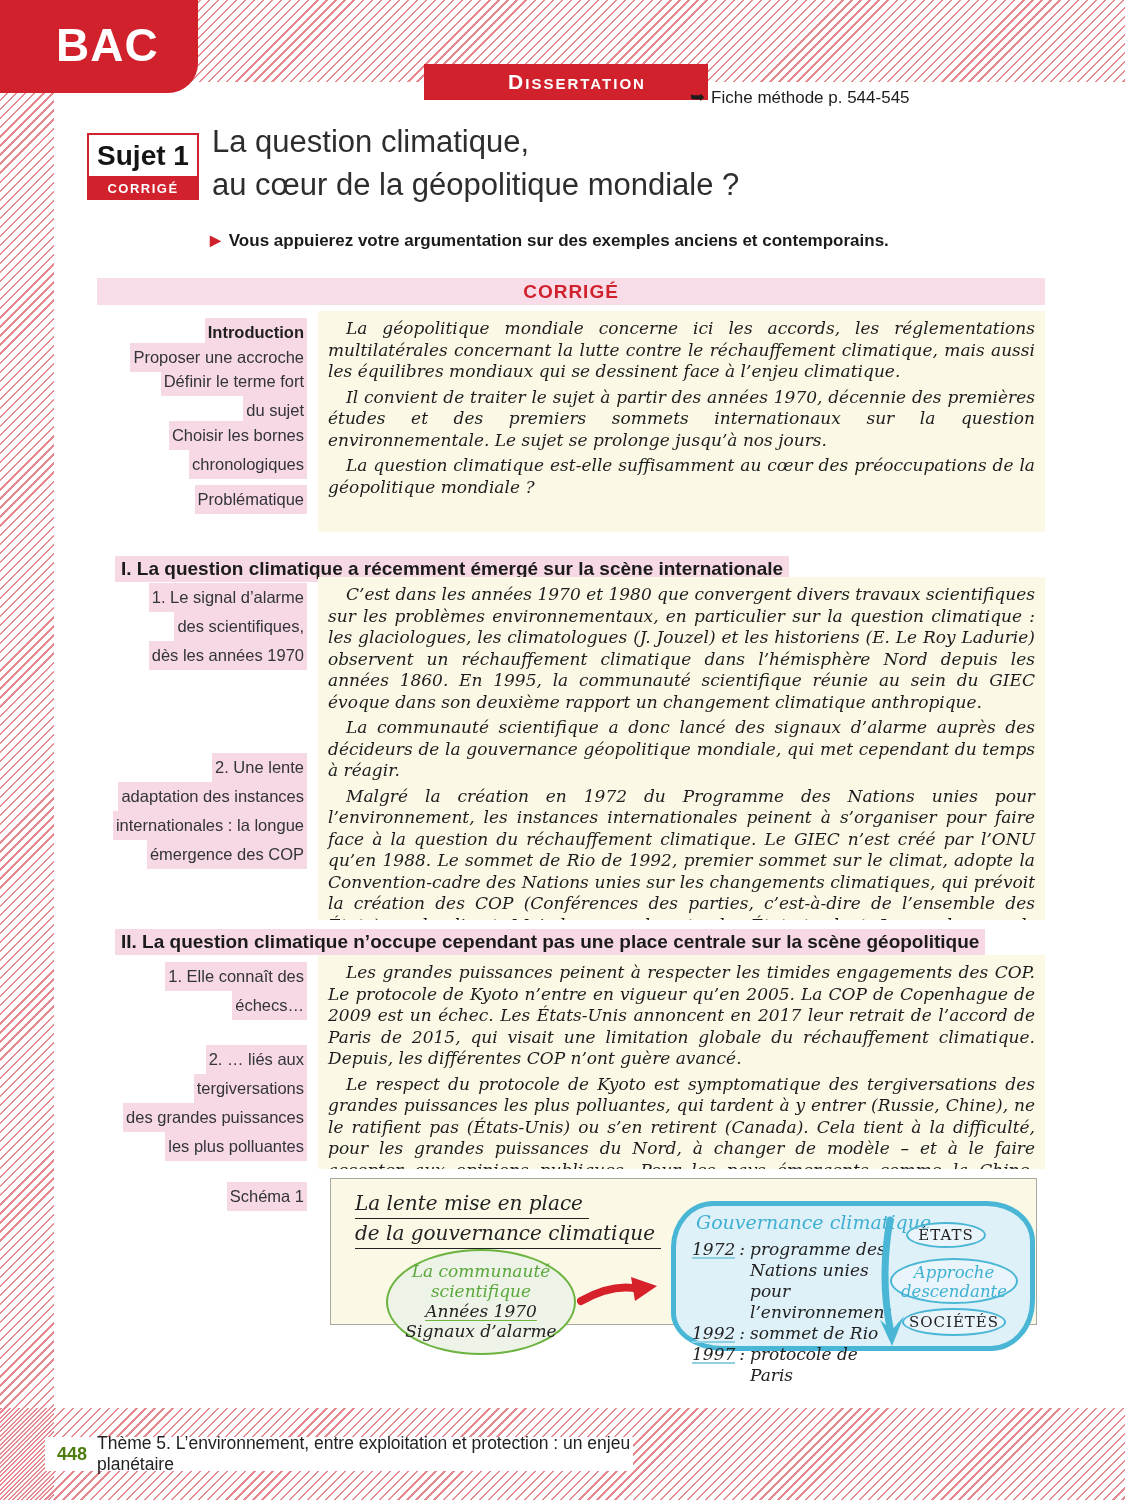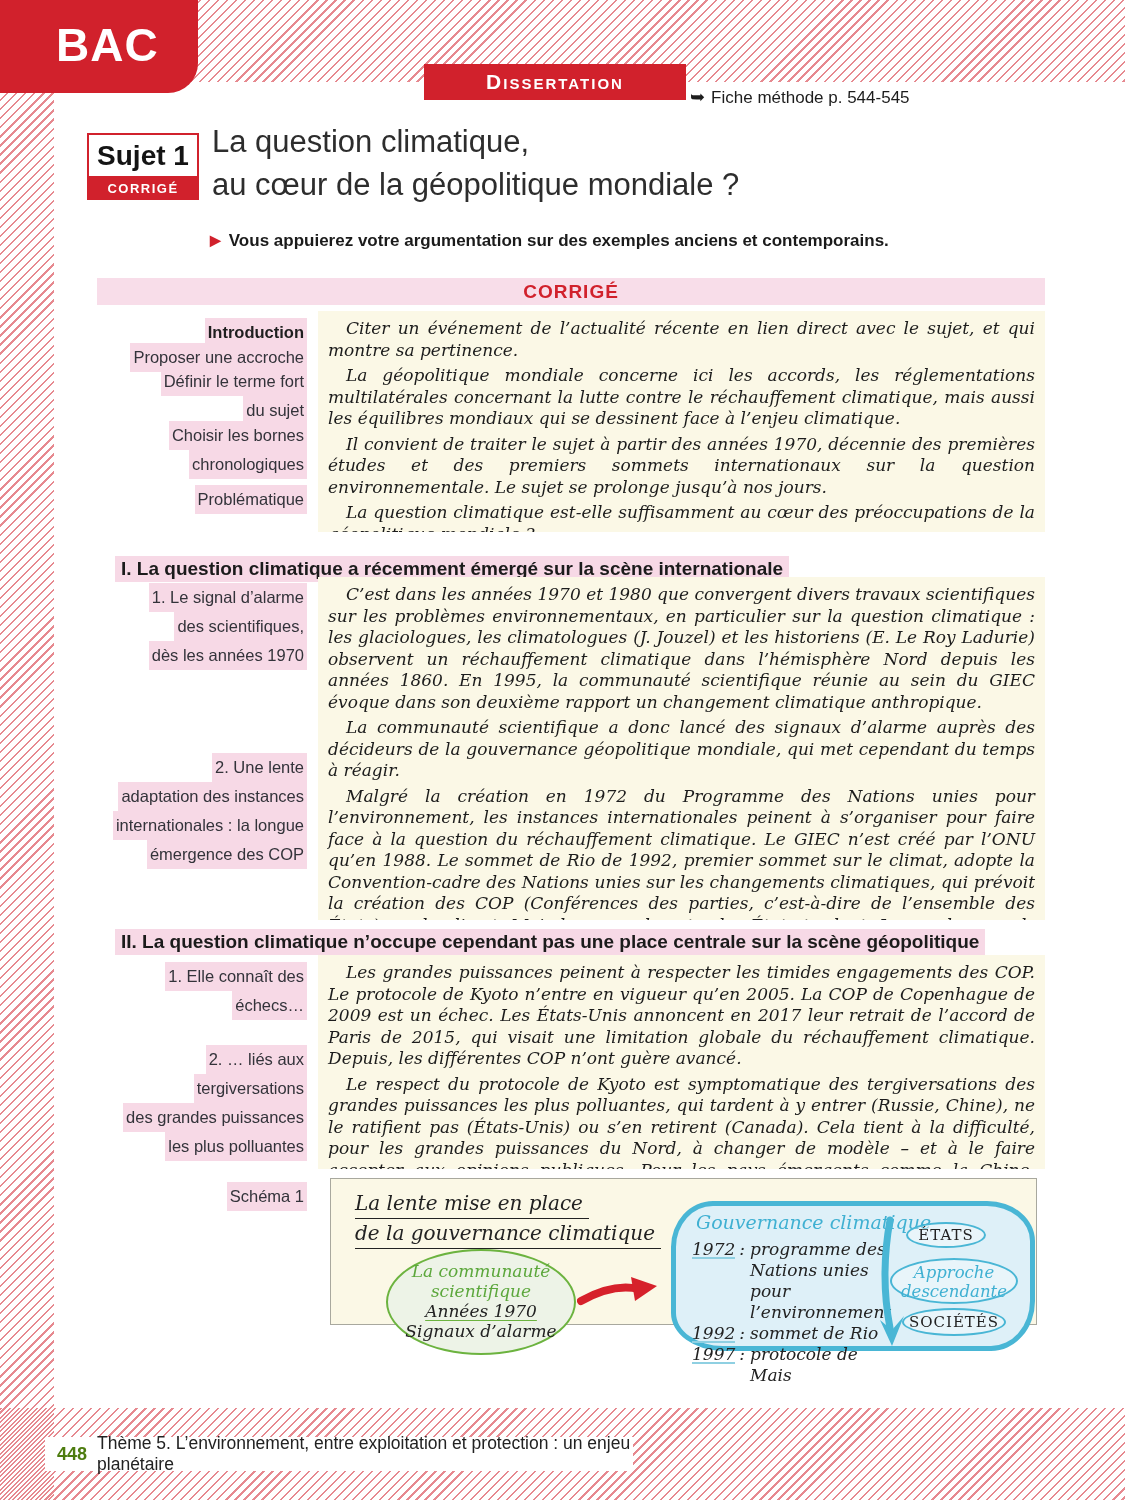--- a/index.html
+++ b/index.html
@@ -12,21 +12,21 @@
   .stripe-top{position:absolute;left:0;top:0;width:1125px;height:82px;}
   .stripe-left{position:absolute;left:0;top:0;width:54px;height:1500px;}
   .stripe-bottom{position:absolute;left:0;top:1408px;width:1125px;height:92px;}
   
   .bac{position:absolute;left:0;top:0;width:198px;height:93px;background:#d1212c;
        border-radius:0 0 30px 0;color:#fff;font-weight:bold;font-size:46px;
        line-height:90px;padding-left:56px;box-sizing:border-box;letter-spacing:1px;}
   
   .dissertation{position:absolute;left:424px;top:64px;width:262px;height:36px;background:#d1212c;
        color:#fff;text-align:center;line-height:36px;font-weight:bold;font-size:21px;
-       font-variant:small-caps;letter-spacing:2px;}
+       font-variant:small-caps;letter-spacing:2px;padding-left:22px;}
   .fiche{position:absolute;left:690px;top:86px;font-size:17px;color:#1d1d1d;}
   .fiche .ic{margin-right:6px;font-size:18px;}
   
   .sujet-box{position:absolute;left:87px;top:133px;width:112px;height:45px;background:#fff;
        border:2.5px solid #d1212c;box-sizing:border-box;text-align:center;line-height:41px;
        font-weight:bold;font-size:28px;color:#141414;}
   .corrige-tag{position:absolute;left:87px;top:178px;width:112px;height:22px;background:#d1212c;
        color:#fff;text-align:center;line-height:22px;font-weight:bold;font-size:13px;letter-spacing:1.5px;}
   .title{position:absolute;left:212px;top:120px;font-size:31px;line-height:43px;color:#2d2d2d;}
   .consigne{position:absolute;left:210px;top:231px;font-size:17px;font-weight:bold;color:#1b1b1b;}
@@ -125,21 +125,20 @@
   </div>
   <div class="marg" style="top:421px">
     <span class="ml"><span class="hl">Choisir les bornes</span></span>
     <span class="ml"><span class="hl">chronologiques</span></span>
   </div>
   <div class="marg" style="top:485px">
       <span class="ml"><span class="hl">Problématique</span></span>
     </div>
 
   <div class="cream block-intro">
-    <p>Citer un événement de l’actualité récente en lien direct avec le sujet, et qui montre sa pertinence.</p>
     <p>La géopolitique mondiale concerne ici les accords, les réglementations multilatérales concernant la lutte contre le réchauffement climatique, mais aussi les équilibres mondiaux qui se dessinent face à l’enjeu climatique.</p>
     <p>Il convient de traiter le sujet à partir des années 1970, décennie des premières études et des premiers sommets internationaux sur la question environnementale. Le sujet se prolonge jusqu’à nos jours.</p>
     <p>La question climatique est-elle suffisamment au cœur des préoccupations de la géopolitique mondiale ?</p>
   </div>
 
   <div class="sech sech1">I. La question climatique a récemment émergé sur la scène internationale</div>
   <div class="marg" style="top:583px">
     <span class="ml"><span class="hl">1. Le signal d’alarme</span></span>
     <span class="ml"><span class="hl">des scientifiques,</span></span>
     <span class="ml"><span class="hl">dès les années 1970</span></span>
@@ -199,21 +198,21 @@
           <span class="tx">programme des Nations unies pour l’environnement</span>
         </div>
         <div class="trow">
           <span class="yr">1992</span>
           <span class="sep">:</span>
           <span class="tx">sommet de Rio</span>
         </div>
         <div class="trow">
           <span class="yr">1997</span>
           <span class="sep">:</span>
-          <span class="tx">protocole de Mais</span>
+          <span class="tx">protocole de Paris</span>
         </div>
       </div>
       <svg class="down-arrow" width="34" height="134" viewBox="0 0 34 134">
         <path d="M16 4 Q6 60 16 112" stroke="#49b6d5" stroke-width="7" fill="none" stroke-linecap="round"></path>
         <path d="M6 104 L18 130 L30 100 L18 114 Z" fill="#49b6d5"></path>
       </svg>
       <div class="node n-etats">ÉTATS</div>
       <div class="node n-appr">Approche descendante</div>
       <div class="node n-soc">SOCIÉTÉS</div>
     </div>

